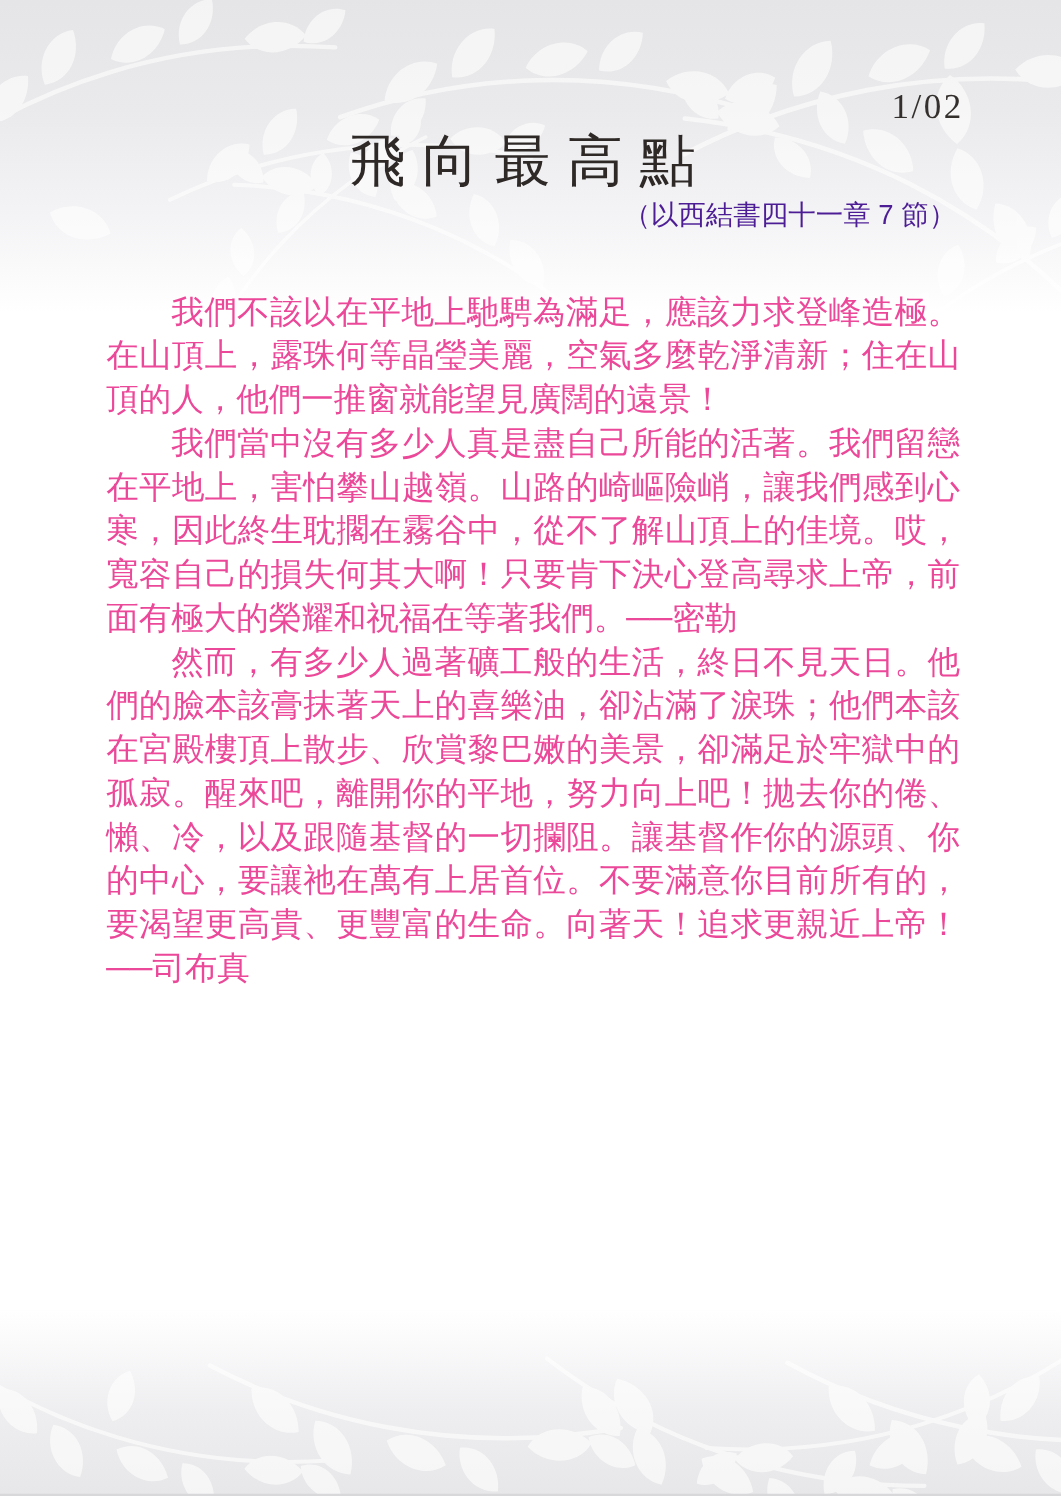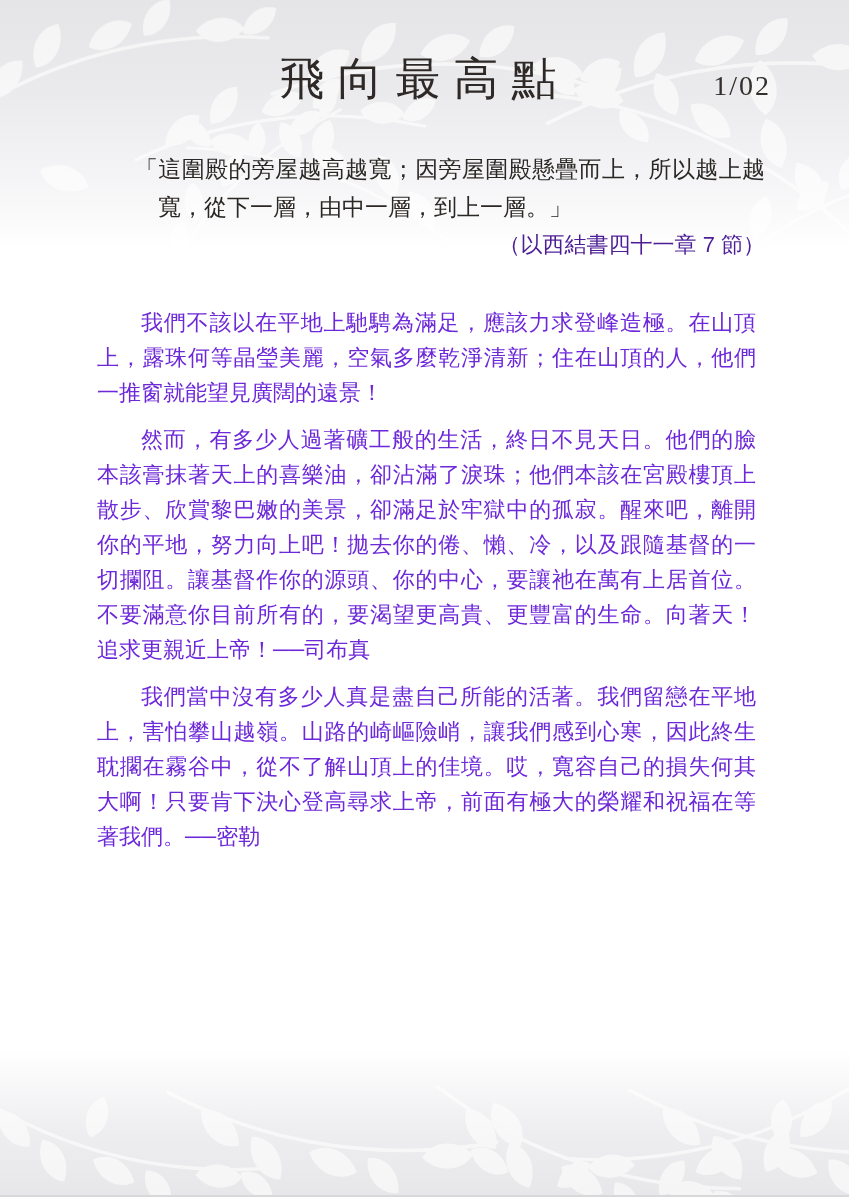--- a/index.html
+++ b/index.html
@@ -24,21 +24,21 @@
   }
   .band svg{display:block;width:100%;height:100%;}
   .stem{fill:none;stroke:#ffffff;stroke-width:3;stroke-linecap:round;}
   .leaffill{fill:#ffffff;}
   .vines{opacity:0.6;}
   .edge-line{
     position:absolute;left:0;bottom:0;width:849px;height:2px;
     background:#d8d8da;
   }
   
-  .content{position:relative;z-index:2;padding-top:54px;}
+  .content{position:relative;z-index:2;padding-top:104px;}
   .title{
     margin:0;
     text-align:center;
     font-size:45px;
     font-weight:normal;
     letter-spacing:13px;
     line-height:50px;
     color:#2e2927;
   }
   .pagenum{
@@ -61,26 +61,26 @@
   .ref{
     margin:4px 84px 0 135px;
     text-align:right;
     font-size:22px;
     line-height:28px;
     font-family:"Liberation Sans","DejaVu Sans",sans-serif;
     color:#4c1d95;
   }
   .body-text{margin:46px 81px 0 85px;}
   .para{
-    margin:12px;
-    font-size:22px;
+    margin:0;
+    font-size:26px;
     line-height:35px;
     text-align:justify;
     text-indent:2em;
-    color:#6d28d9;
+    color:#ec4899;
   }
 </style>
 </head>
 <body>
 
 <div class="page">
 
   <div class="band band-top">
     <svg viewBox="0 0 849 250" aria-hidden="true">
       <defs>
@@ -126,23 +126,22 @@
       </g>
     </svg>
   </div>
   <div class="edge-line"></div>
 
   <div class="pagenum">1/02</div>
 
   <div class="content">
     <h1 class="title">飛向最高點</h1>
 
-    <div class="quote">「這圍殿的旁屋越高越寬；因旁屋圍殿懸疊而上，所以越上越寬，從下一層，由中一層，到上一層。」</div>
     <div class="ref">（以西結書四十一章 7 節）</div>
 
     <div class="body-text">
       <p class="para">我們不該以在平地上馳騁為滿足，應該力求登峰造極。在山頂上，露珠何等晶瑩美麗，空氣多麼乾淨清新；住在山頂的人，他們一推窗就能望見廣闊的遠景！</p>
+      <p class="para">我們當中沒有多少人真是盡自己所能的活著。我們留戀在平地上，害怕攀山越嶺。山路的崎嶇險峭，讓我們感到心寒，因此終生耽擱在霧谷中，從不了解山頂上的佳境。哎，寬容自己的損失何其大啊！只要肯下決心登高尋求上帝，前面有極大的榮耀和祝福在等著我們。──密勒</p>
       <p class="para">然而，有多少人過著礦工般的生活，終日不見天日。他們的臉本該膏抹著天上的喜樂油，卻沾滿了淚珠；他們本該在宮殿樓頂上散步、欣賞黎巴嫩的美景，卻滿足於牢獄中的孤寂。醒來吧，離開你的平地，努力向上吧！拋去你的倦、懶、冷，以及跟隨基督的一切攔阻。讓基督作你的源頭、你的中心，要讓祂在萬有上居首位。不要滿意你目前所有的，要渴望更高貴、更豐富的生命。向著天！追求更親近上帝！──司布真</p>
-      <p class="para">我們當中沒有多少人真是盡自己所能的活著。我們留戀在平地上，害怕攀山越嶺。山路的崎嶇險峭，讓我們感到心寒，因此終生耽擱在霧谷中，從不了解山頂上的佳境。哎，寬容自己的損失何其大啊！只要肯下決心登高尋求上帝，前面有極大的榮耀和祝福在等著我們。──密勒</p>
     </div>
   </div>
 
 </div>
 
 </body></html>

